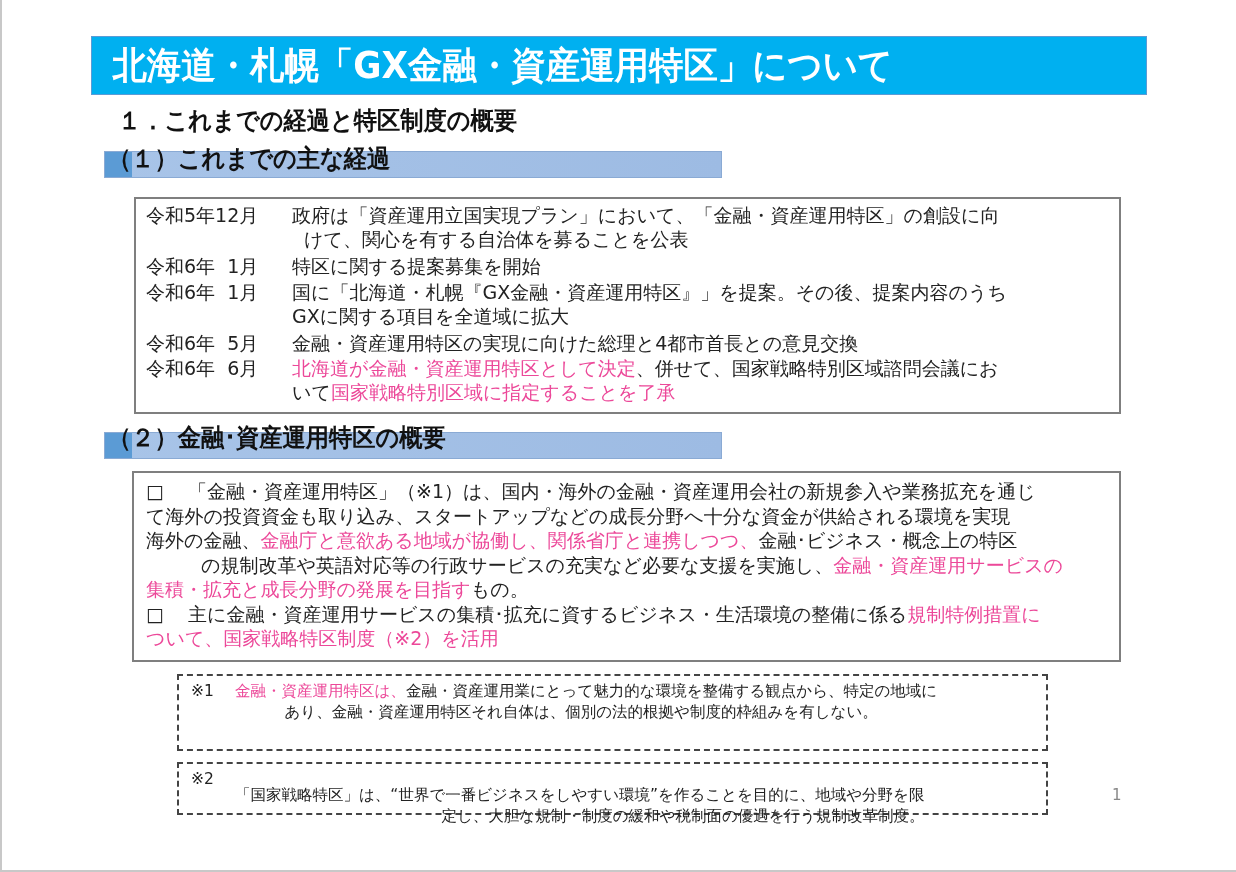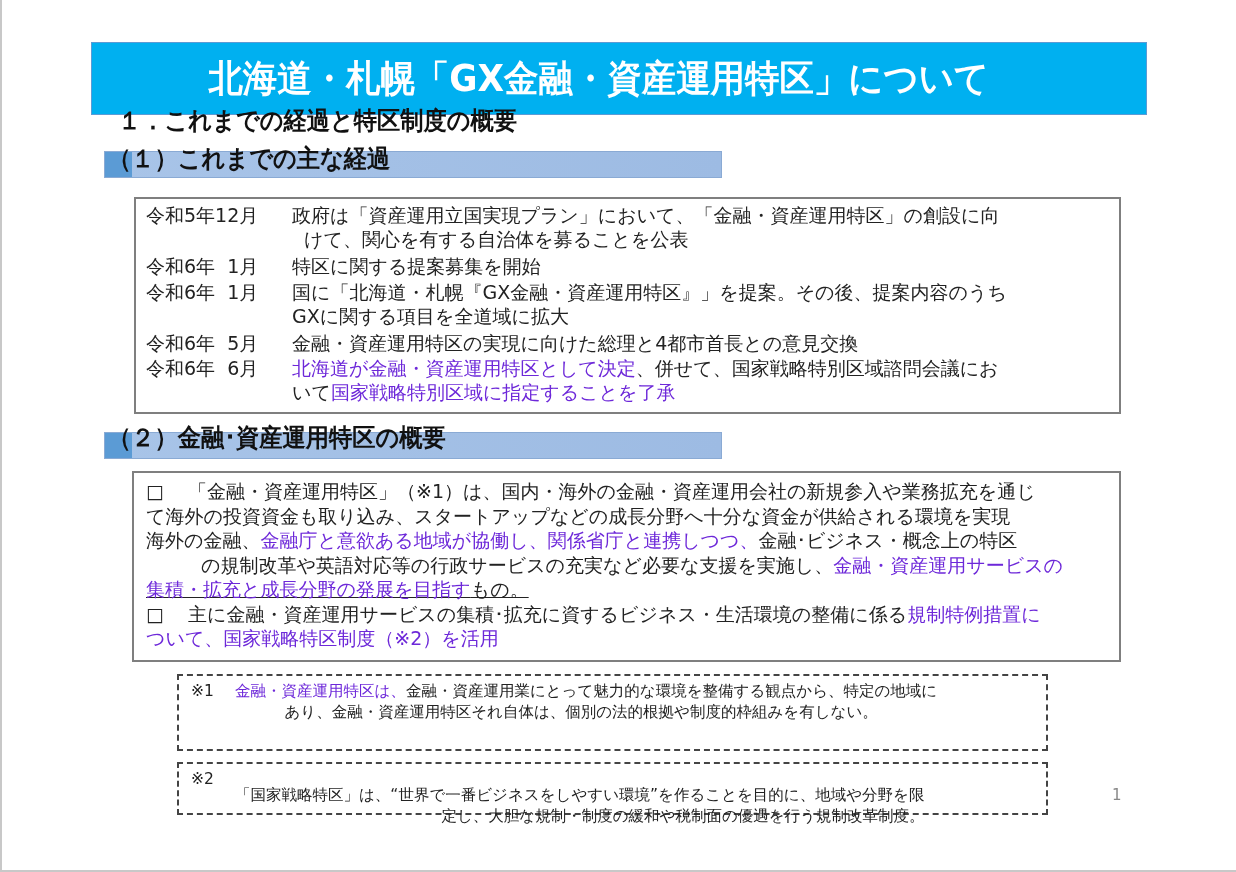--- a/index.html
+++ b/index.html
@@ -6,23 +6,23 @@
   body {
     width: 1236px; height: 872px; position: relative; overflow: hidden;
     background: #ffffff;
     font-family: "DejaVu Sans", "Liberation Sans", sans-serif;
     color: #222;
   }
   .page-border-left { position: absolute; left: 0; top: 0; width: 2px; height: 872px; background: #c8c8c8; }
   .page-border-bottom { position: absolute; left: 0; bottom: 0; width: 1236px; height: 2px; background: #c8c8c8; }
 
   .title-bar {
-    position: absolute; left: 91px; top: 42px; width: 1056px; height: 73px;
+    position: absolute; left: 91px; top: 36px; width: 1056px; height: 59px;
     background: #00b0f0; border: 1px solid #5b9bd5; box-sizing: border-box;
-    display: flex; align-items: center; justify-content: center;
+    display: flex; align-items: center;
   }
   .title-text {
     color: #fff; font-weight: bold; font-size: 37px; letter-spacing: 0px;
     padding-left: 22px; white-space: nowrap;
     transform: scaleX(0.93); transform-origin: left center;
   }
 
   .section1-heading {
     position: absolute; left: 118px; top: 104px;
     font-size: 25px; font-weight: bold; color: #111; white-space: nowrap;
@@ -53,21 +53,21 @@
   .history-desc { position: absolute; left: 146px; width: 830px; white-space: normal; }
 
   .overview-box {
     position: absolute; left: 132px; top: 471px; width: 989px; height: 191px;
     border: 2px solid #7f7f7f; box-sizing: border-box; background: #fff;
   }
   .bullet-row { position: absolute; left: 12px; font-size: 19px; line-height: 24.5px; }
   .bullet-mark { position: absolute; left: 0; top: 0; }
   .bullet-text { position: absolute; left: 42px; width: 930px; text-indent: 0; }
 
-  .red { color: #6d28d9; }
+  .red { color: #ec4899; }
 
   .note-box {
     position: absolute; border: 2px dashed #444; box-sizing: border-box; background: #fff;
     font-size: 15.5px; line-height: 21px; color: #222;
   }
   .note-mark { position: absolute; left: 12px; }
   .note-text { position: absolute; left: 46px; }
 
   .page-number {
     position: absolute; left: 1112px; top: 786px; font-size: 15px; color: #888;
@@ -135,21 +135,21 @@
 
 <div class="overview-box">
   <div id="overview-bullets">
       <div class="bullet-row" style="top: 6px;">
         <span class="bullet-mark">□</span>
         <div class="bullet-text">
           <div style="white-space: nowrap;"><span>「金融・資産運用特区」（※1）は、国内・海外の金融・資産運用会社の新規参入や業務拡充を通じ</span></div>
           <div style="white-space: nowrap; margin-left: -42px;"><span>て海外の投資資金も取り込み、スタートアップなどの成長分野へ十分な資金が供給される環境を実現</span></div>
           <div style="white-space: nowrap; margin-left: -42px;"><span>海外の金融、</span><span class="red">金融庁と意欲ある地域が協働し、関係省庁と連携しつつ、</span><span>金融･ビジネス・概念上の特区</span></div>
           <div style="white-space: nowrap; margin-left: -42px; text-align: center;"><span>の規制改革や英語対応等の行政サービスの充実など必要な支援を実施し、</span><span class="red">金融・資産運用サービスの</span></div>
-          <div style="white-space: nowrap; margin-left: -42px; text-decoration: underline;"><span class="red">集積・拡充と成長分野の発展を目指す</span><span>もの。</span></div>
+          <div style="white-space: nowrap; margin-left: -42px;"><span class="red">集積・拡充と成長分野の発展を目指す</span><span>もの。</span></div>
         </div>
       </div>
       <div class="bullet-row" style="top: 128.5px;">
         <span class="bullet-mark">□</span>
         <div class="bullet-text">
           <div style="white-space: nowrap;"><span>主に金融・資産運用サービスの集積･拡充に資するビジネス・生活環境の整備に係る</span><span class="red">規制特例措置に</span></div>
           <div style="white-space: nowrap; margin-left: -42px;"><span class="red">ついて、国家戦略特区制度（※2）を活用</span></div>
         </div>
       </div>
     </div>

